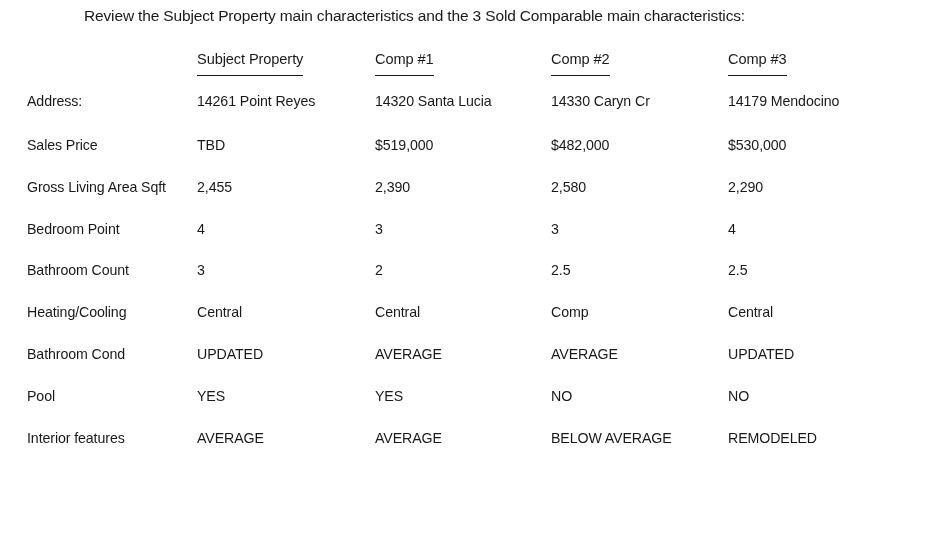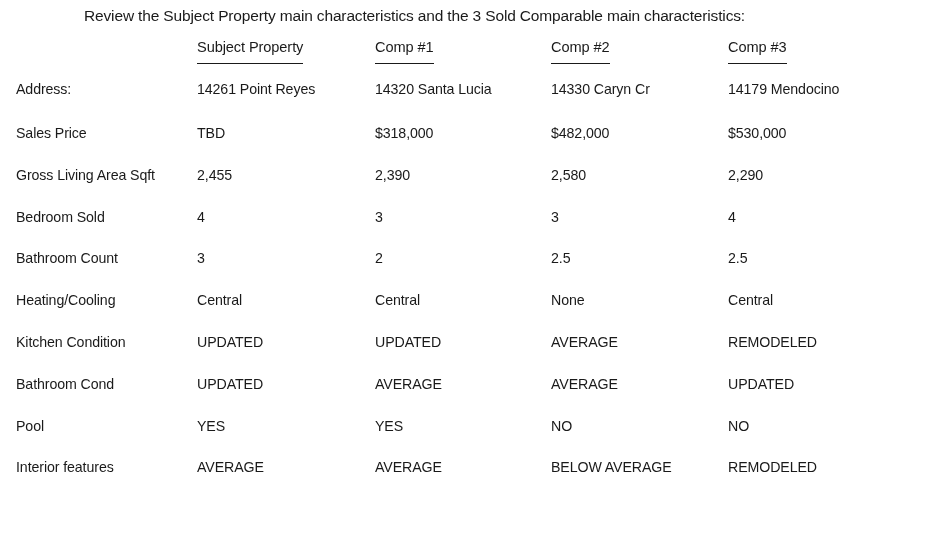--- a/index.html
+++ b/index.html
@@ -33,21 +33,21 @@
     line-height: 20px;
     letter-spacing: -0.15px;
     white-space: nowrap;
     color: #1a1a1a;
   }
 
   
   .comp-table {
     position: absolute;
     left: 0;
-    top: 32px;
+    top: 44px;
     width: 927px;
     border-collapse: collapse;
     table-layout: fixed;
   }
 
   .comp-table td,
   .comp-table th {
     padding: 0;
     margin: 0;
     vertical-align: top;
@@ -63,21 +63,21 @@
 
   
   col.c-label { width: 197px; }
   col.c-v1    { width: 178px; }
   col.c-v2    { width: 176px; }
   col.c-v3    { width: 177px; }
   col.c-v4    { width: 199px; }
 
   .comp-table td.label,
   .comp-table th.label {
-    padding-left: 16px;
+    padding-left: 27px;
   }
   .comp-table td.val,
   .comp-table th.val {
     padding-left: 0;
   }
 
   
   .head-row th {
     height: 33px;
     line-height: 30px;
@@ -131,58 +131,51 @@
       <tr>
         <td class="label">Address:</td>
         <td class="val">14261 Point Reyes</td>
         <td class="val">14320 Santa Lucia</td>
         <td class="val">14330 Caryn Cr</td>
         <td class="val">14179 Mendocino</td>
       </tr>
       <tr>
         <td class="label">Sales Price</td>
         <td class="val">TBD</td>
-        <td class="val">$318,000</td>
+        <td class="val">$519,000</td>
         <td class="val">$482,000</td>
         <td class="val">$530,000</td>
       </tr>
       <tr>
         <td class="label">Gross Living Area Sqft</td>
         <td class="val">2,455</td>
         <td class="val">2,390</td>
         <td class="val">2,580</td>
         <td class="val">2,290</td>
       </tr>
       <tr>
-        <td class="label">Bedroom Sold</td>
+        <td class="label">Bedroom Point</td>
         <td class="val">4</td>
         <td class="val">3</td>
         <td class="val">3</td>
         <td class="val">4</td>
       </tr>
       <tr>
         <td class="label">Bathroom Count</td>
         <td class="val">3</td>
         <td class="val">2</td>
         <td class="val">2.5</td>
         <td class="val">2.5</td>
       </tr>
       <tr>
         <td class="label">Heating/Cooling</td>
         <td class="val">Central</td>
         <td class="val">Central</td>
-        <td class="val">None</td>
+        <td class="val">Comp</td>
         <td class="val">Central</td>
-      </tr>
-      <tr>
-        <td class="label">Kitchen Condition</td>
-        <td class="val">UPDATED</td>
-        <td class="val">UPDATED</td>
-        <td class="val">AVERAGE</td>
-        <td class="val">REMODELED</td>
       </tr>
       <tr>
         <td class="label">Bathroom Cond</td>
         <td class="val">UPDATED</td>
         <td class="val">AVERAGE</td>
         <td class="val">AVERAGE</td>
         <td class="val">UPDATED</td>
       </tr>
       <tr>
         <td class="label">Pool</td>

